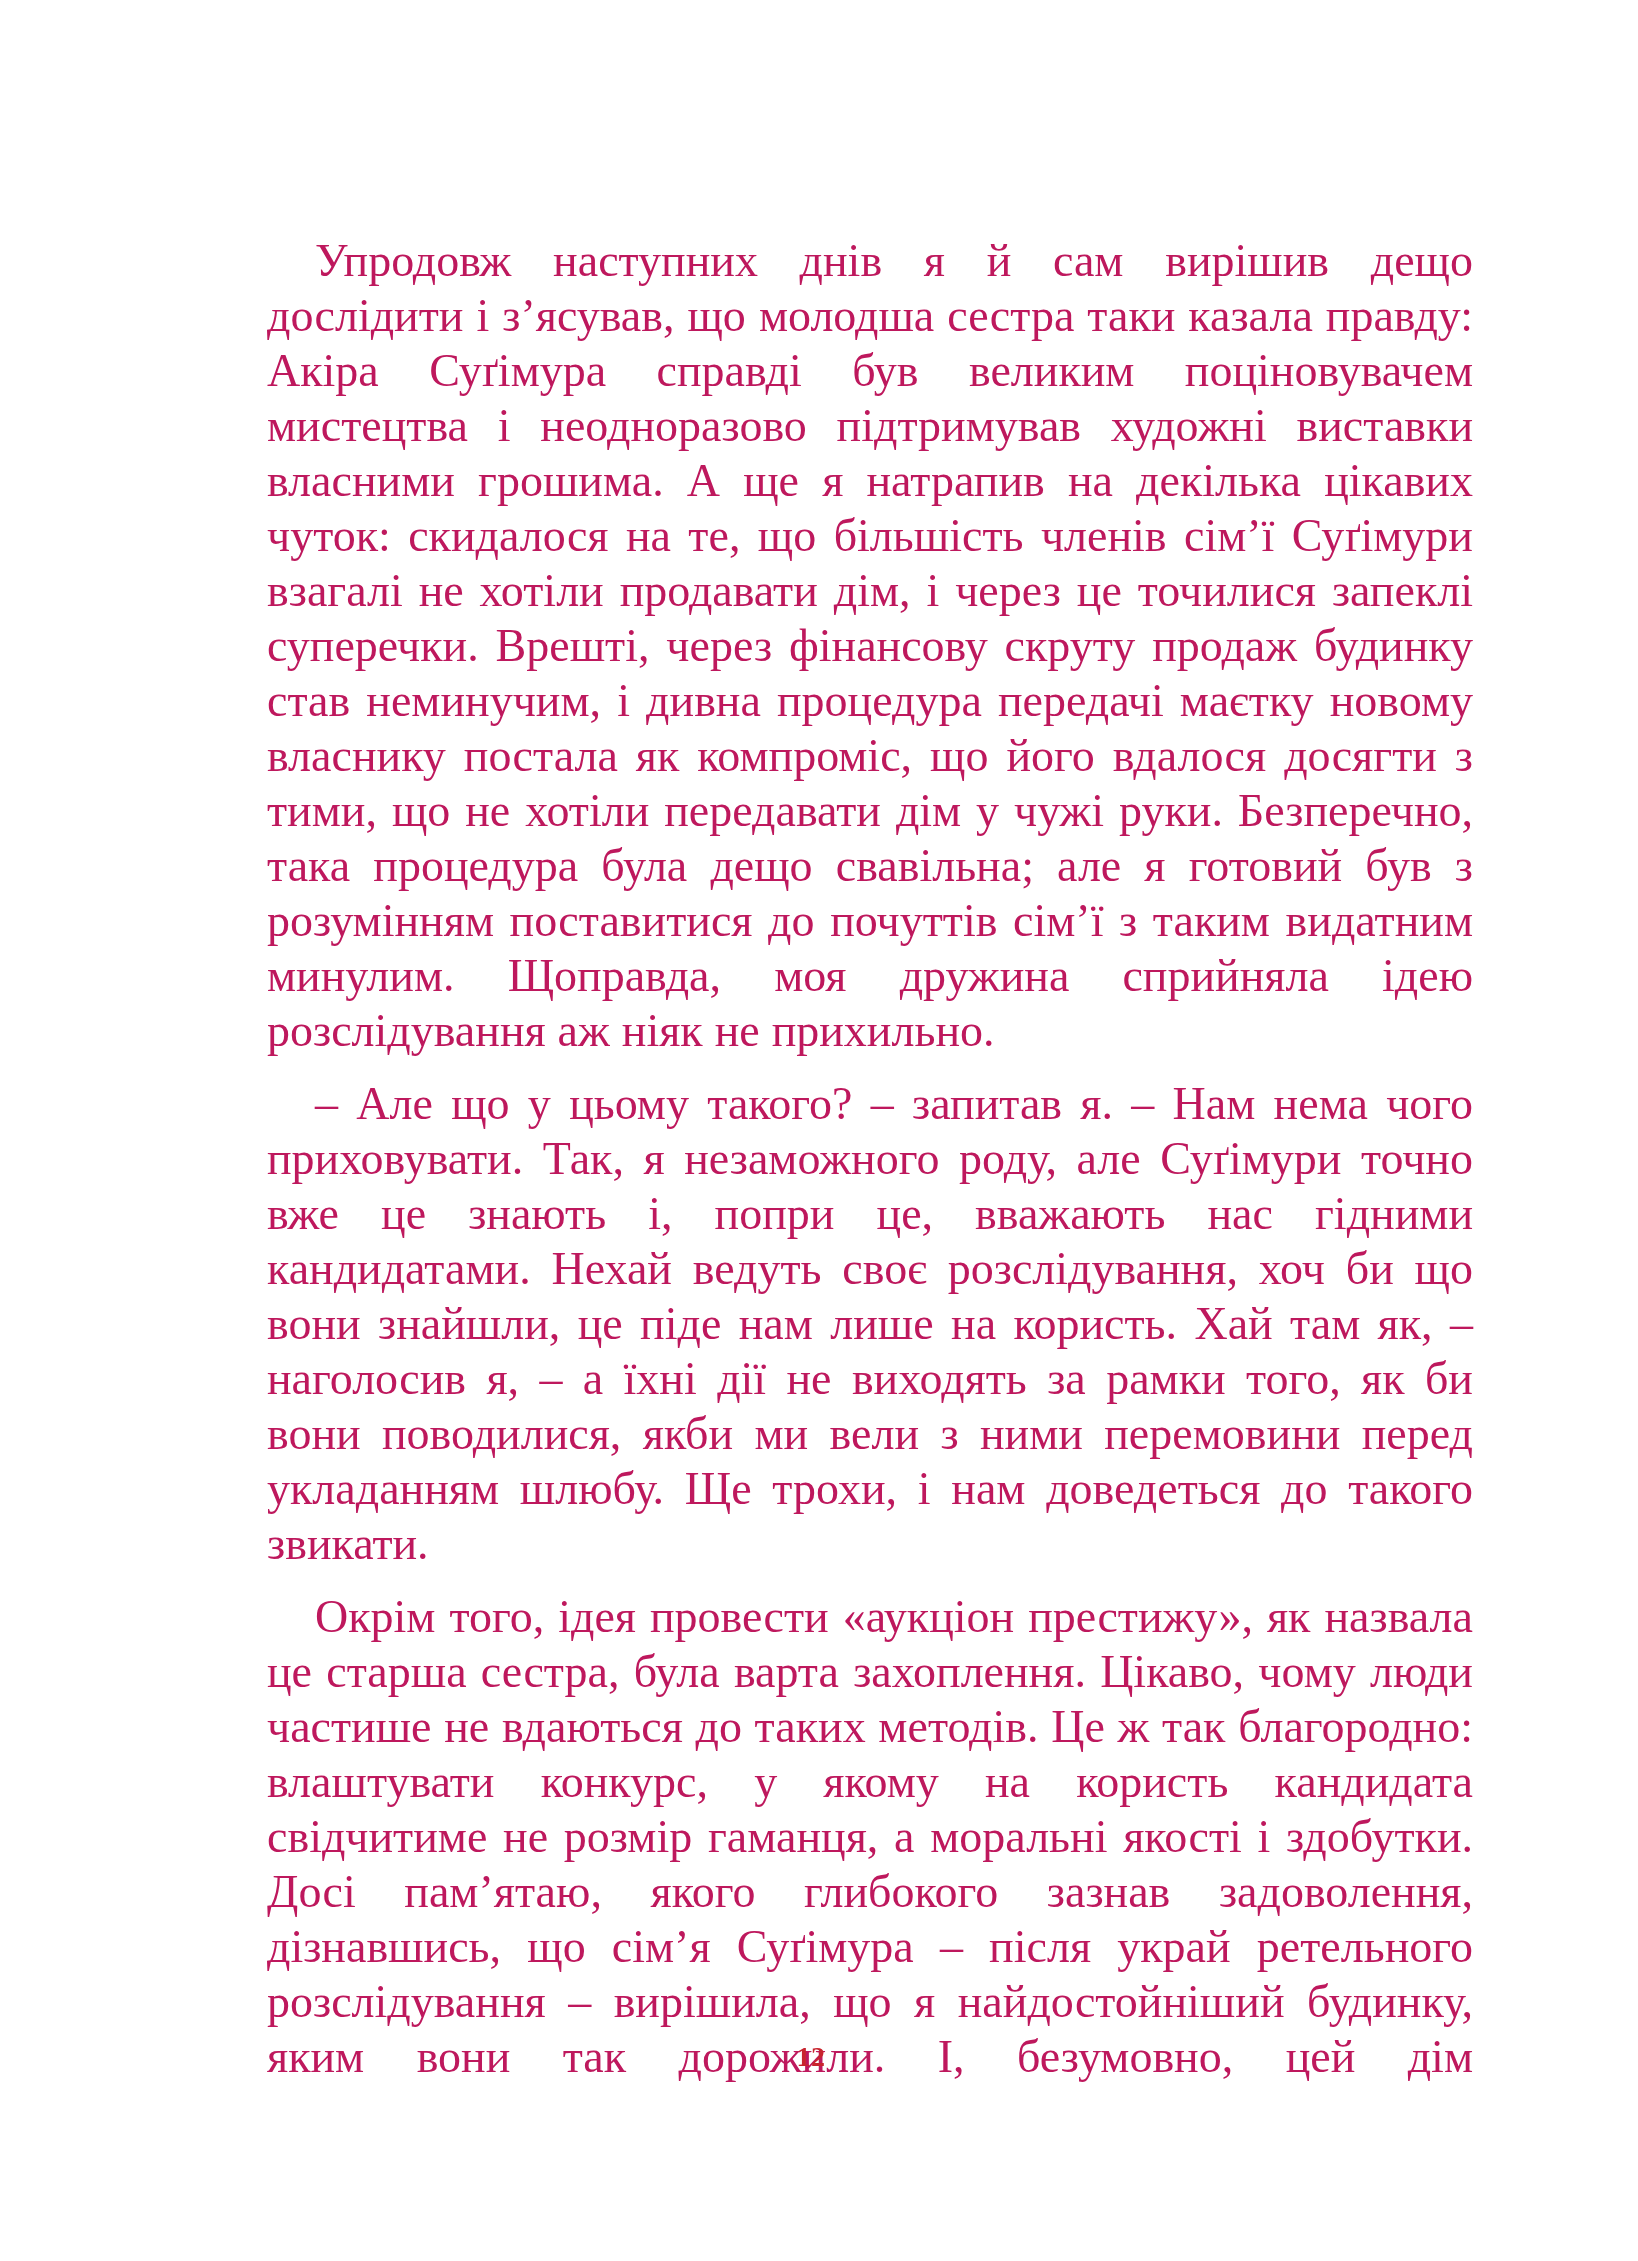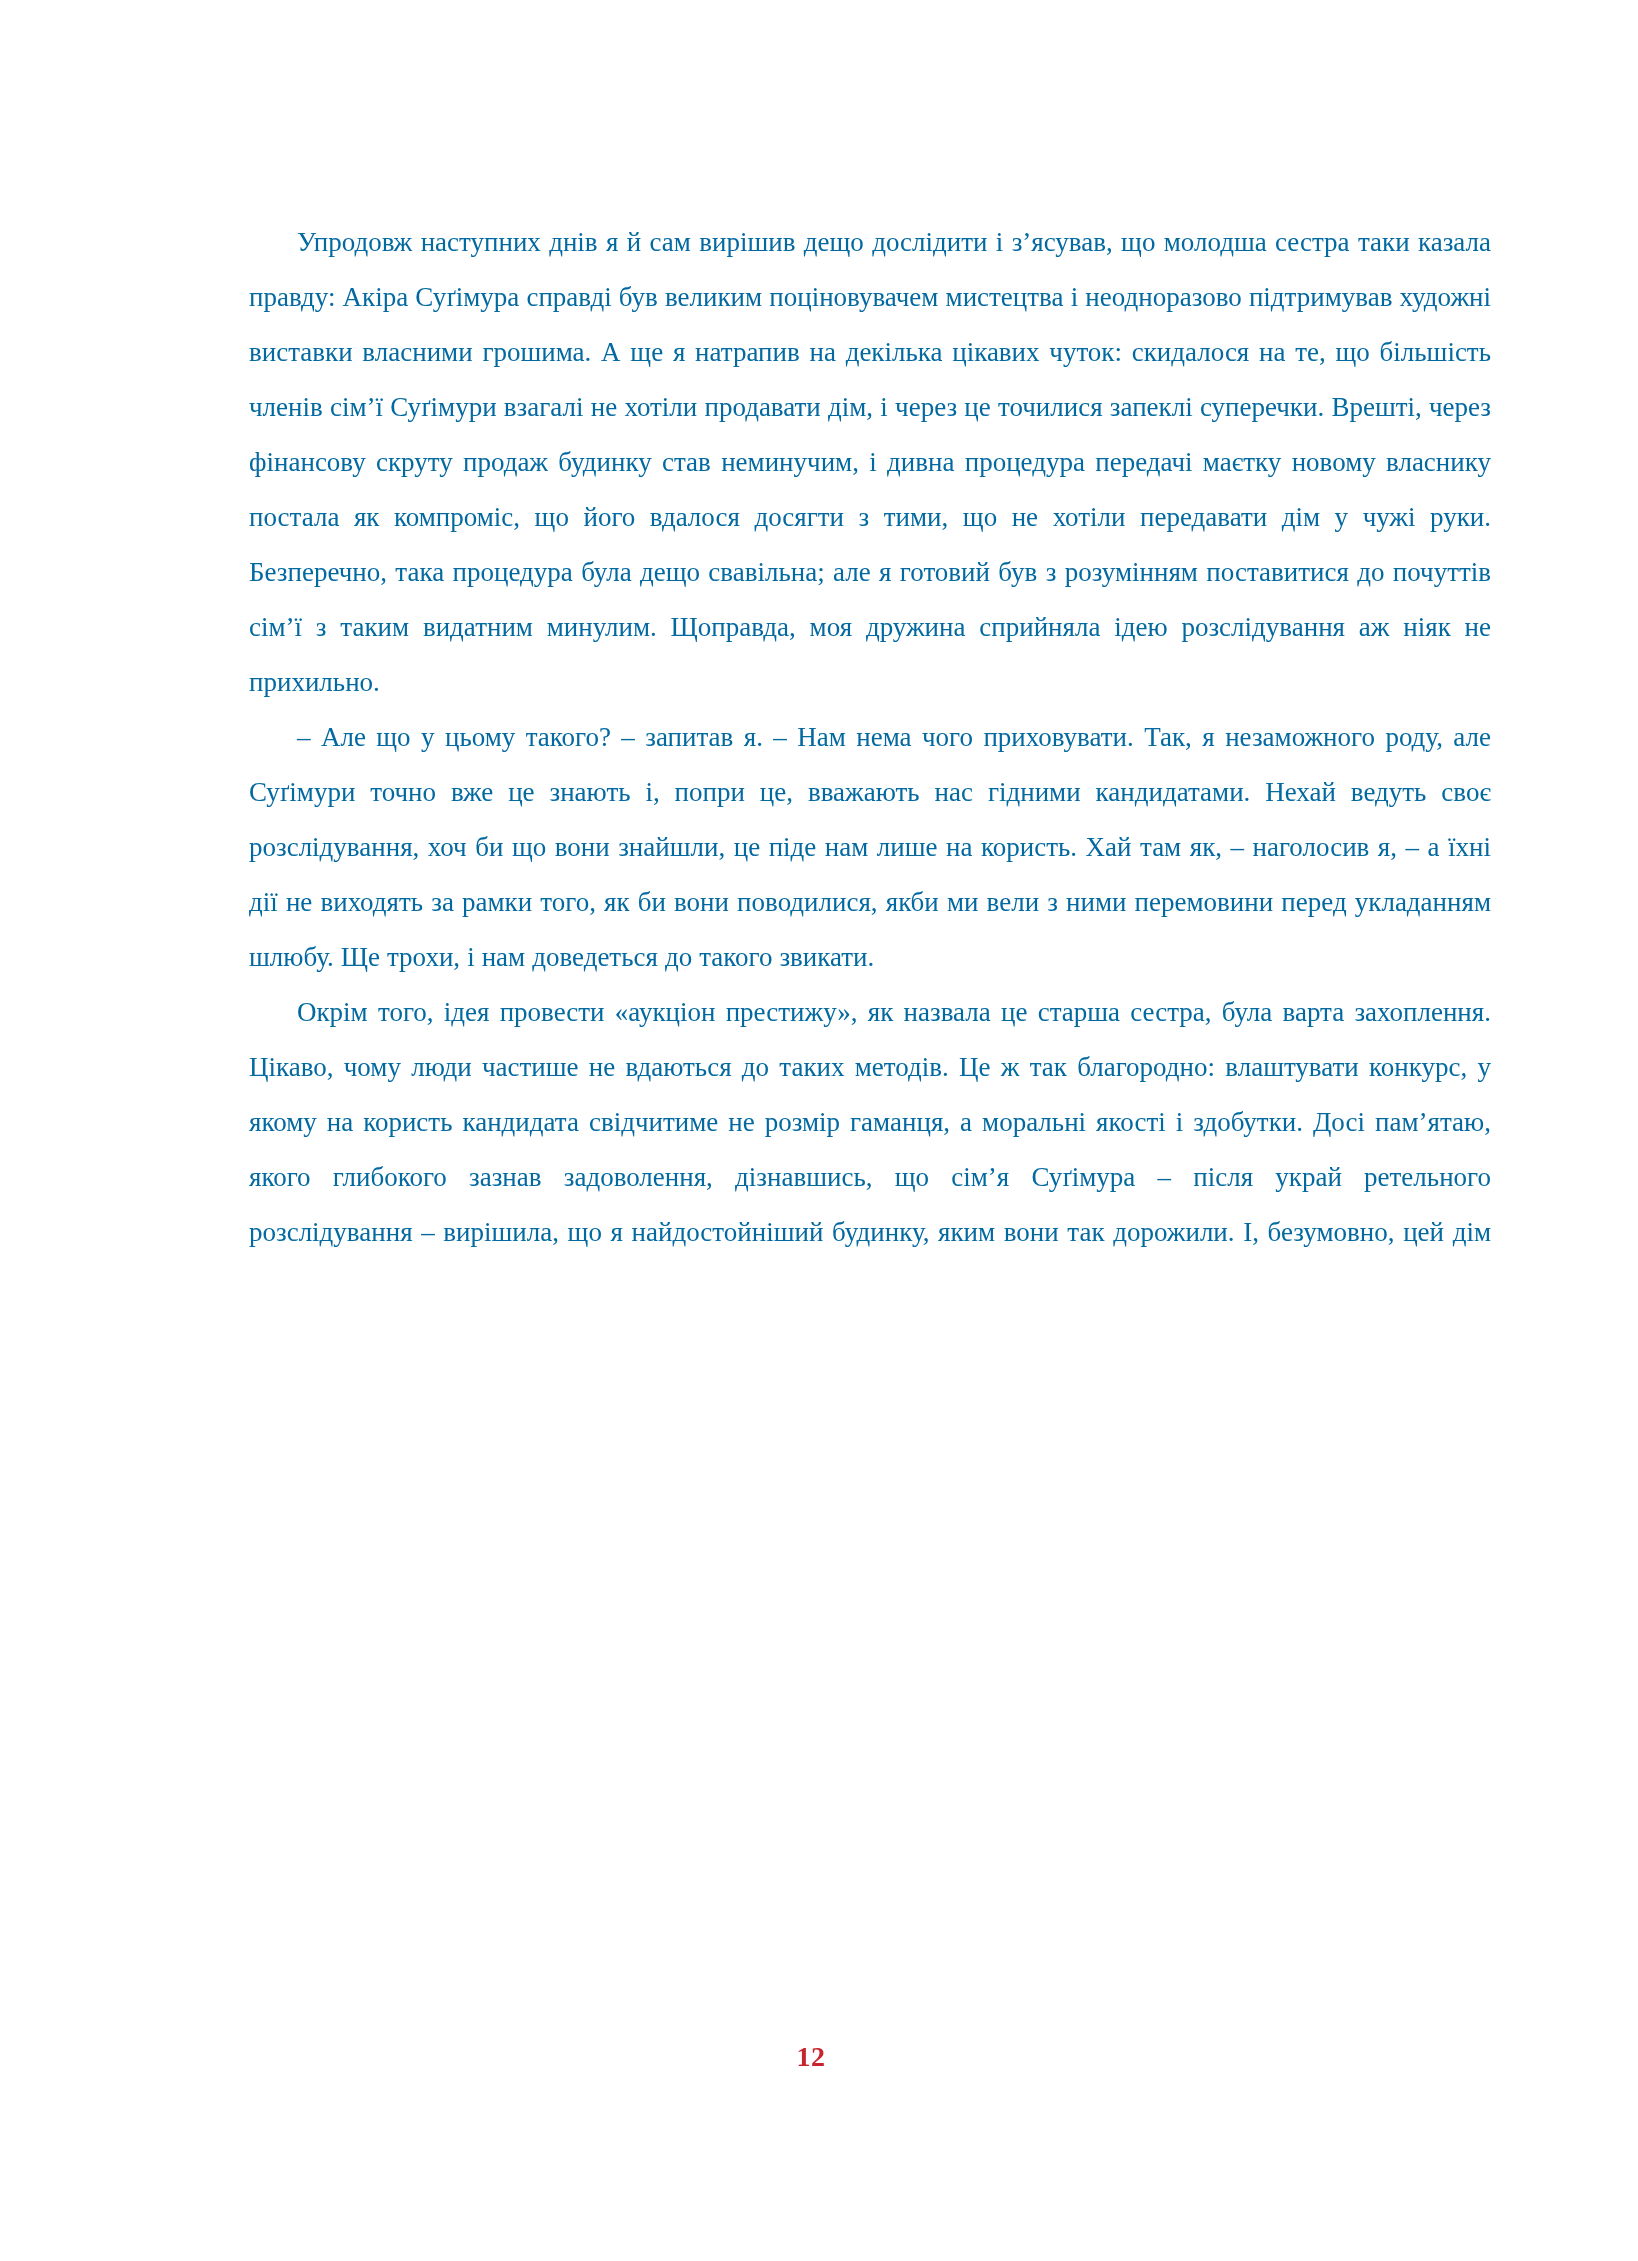--- a/index.html
+++ b/index.html
@@ -18,25 +18,25 @@
   }
 
   .text-block {
     position: absolute;
     left: 249px;
     top: 215px;
     width: 1242px;
   }
 
   .para {
-    margin: 0;
+    margin: 18px;
     font-family: "Liberation Serif", "DejaVu Serif", serif;
-    font-size: 27px;
+    font-size: 46px;
     line-height: 55px;
-    color: #0369a1;
+    color: #be185d;
     text-align: justify;
     text-justify: inter-word;
     hyphens: manual;
     -webkit-hyphens: manual;
     text-indent: 48px;
     word-spacing: 0.01em;
   }
 
   .para:last-of-type {
     

